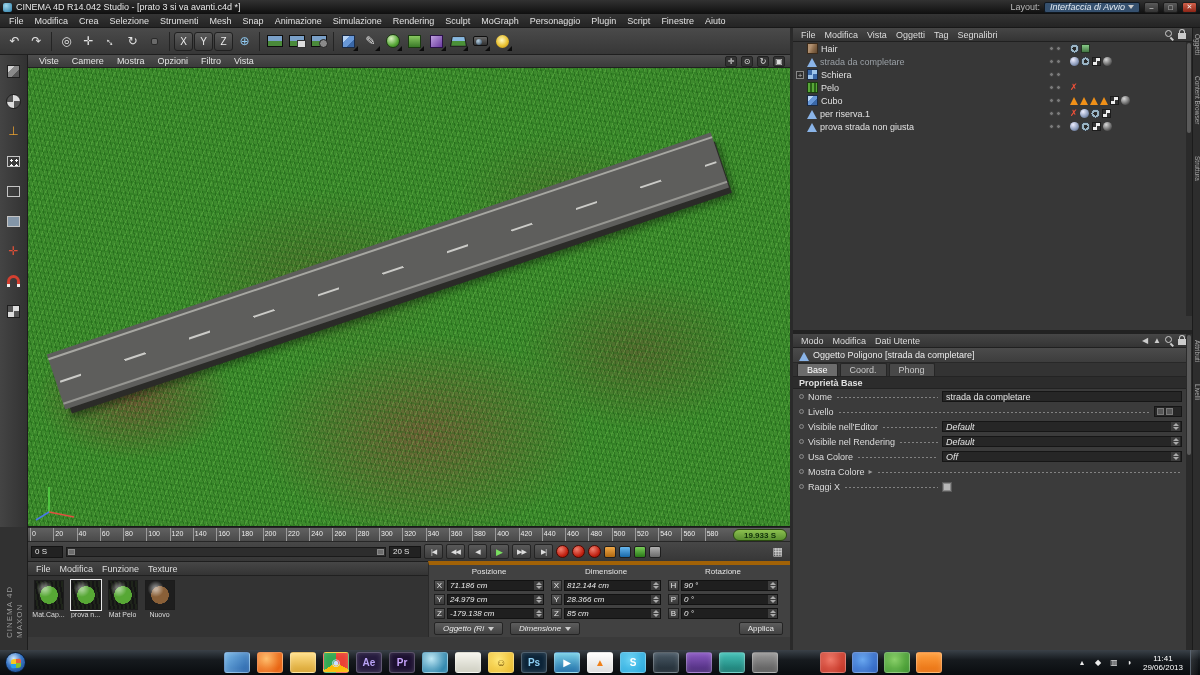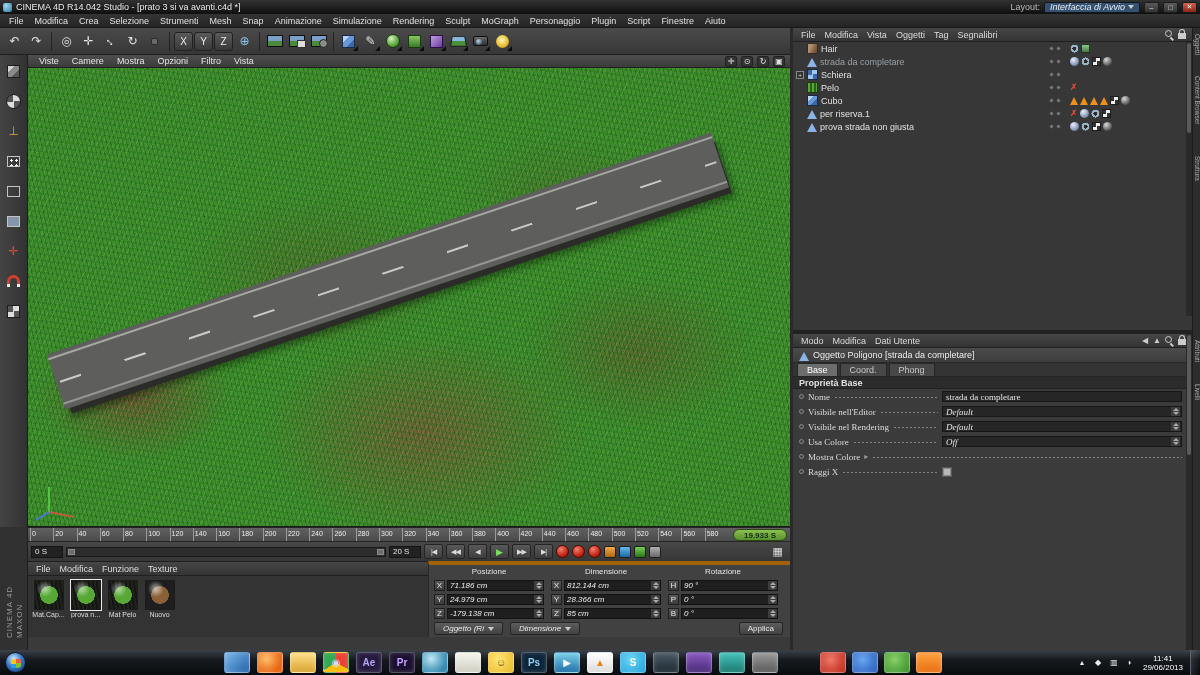--- a/index.html
+++ b/index.html
@@ -118,21 +118,21 @@
 .mag::before{content:"";position:absolute;left:0;top:0;width:5px;height:5px;border:1.5px solid #ccc;border-radius:50%;}
 .mag::after{content:"";position:absolute;right:0;bottom:0;width:4px;height:1.5px;background:#ccc;transform:rotate(45deg);}
 .lockic{width:8px;height:6px;background:#ccc;position:relative;margin:3px 2px 0;flex:0 0 auto;}
 .lockic::before{content:"";position:absolute;left:1px;top:-4px;width:4px;height:4px;border:1.5px solid #ccc;border-bottom:none;border-radius:4px 4px 0 0;}
 .am-title{height:15px;display:flex;align-items:center;gap:4px;padding:0 6px;background:linear-gradient(#4b4b4b,#3d3d3d);border-bottom:1px solid #282828;color:#ececec;}
 .am-title .oicon{width:9px;height:9px;}
 .am-tabs{height:14px;display:flex;align-items:flex-end;gap:2px;padding:0 4px;background:#333;border-bottom:1px solid #242424;}
 .tab{padding:1px 9px;background:#484848;border:1px solid #262626;border-bottom:none;border-radius:2px 2px 0 0;color:#c8c8c8;}
 .tab.active{background:#6c6c6c;color:#fff;}
 .am-section{height:12px;line-height:12px;background:#2c2c2c;color:#e0e0e0;padding:0 6px;font-weight:bold;border-bottom:1px solid #222;}
-.am-row{display:flex;align-items:center;height:15px;gap:4px;padding:0 10px 0 6px;font-family:Liberation Serif, serif;}
+.am-row{display:flex;align-items:center;height:15px;gap:4px;padding:0 10px 0 6px;}
 .adot{width:5px;height:5px;border-radius:50%;border:1px solid #8a8a8a;background:#444;flex:0 0 auto;}
 .alabel{color:#dcdcdc;white-space:nowrap;}
 .alead{flex:1;height:3px;background-image:radial-gradient(circle,#828282 .7px,transparent 1px);background-size:4px 3px;background-repeat:repeat-x;background-position:0 1px;}
 .atext,.asel{width:240px;height:11px;background:#262626;border:1px solid #161616;color:#e4e4e4;display:flex;align-items:center;padding:0 1px 0 3px;flex:0 0 auto;}
 .spinner{margin-left:auto;width:9px;height:9px;display:flex;flex-direction:column;align-items:center;justify-content:center;gap:1px;background:#3d3d3d;}
 .spinner::before{content:"";width:0;height:0;border-left:3px solid transparent;border-right:3px solid transparent;border-bottom:3px solid #aaa;}
 .spinner::after{content:"";width:0;height:0;border-left:3px solid transparent;border-right:3px solid transparent;border-top:3px solid #aaa;}
 .ctrlarea{width:240px;display:flex;align-items:center;flex:0 0 auto;}
 .lvlbox{width:28px;height:11px;background:#262626;border:1px solid #161616;display:flex;align-items:center;gap:2px;padding:0 2px;flex:0 0 auto;}
 .lvlbox i{width:7px;height:7px;background:#565656;border:1px solid #7a7a7a;}
@@ -500,20 +500,29 @@
         <span class="tab">Coord.</span>
         <span class="tab">Phong</span>
       </div>
       <div class="am-section">Proprietà Base</div>
 
       <div class="am-row">
         <span class="adot"></span>
         <span class="alabel">Nome</span>
         <span class="alead"></span>
         <span class="atext">strada da completare</span>
+      </div>
+      <div class="am-row">
+        <span class="adot"></span>
+        <span class="alabel">Livello</span>
+        <span class="alead"></span>
+        <span class="lvlbox">
+            <i></i>
+            <i></i>
+          </span>
       </div>
       <div class="am-row">
         <span class="adot"></span>
         <span class="alabel">Visibile nell'Editor</span>
         <span class="alead"></span>
         <span class="asel">
           <i>Default</i>
           <span class="spinner"></span>
         </span>
       </div>

